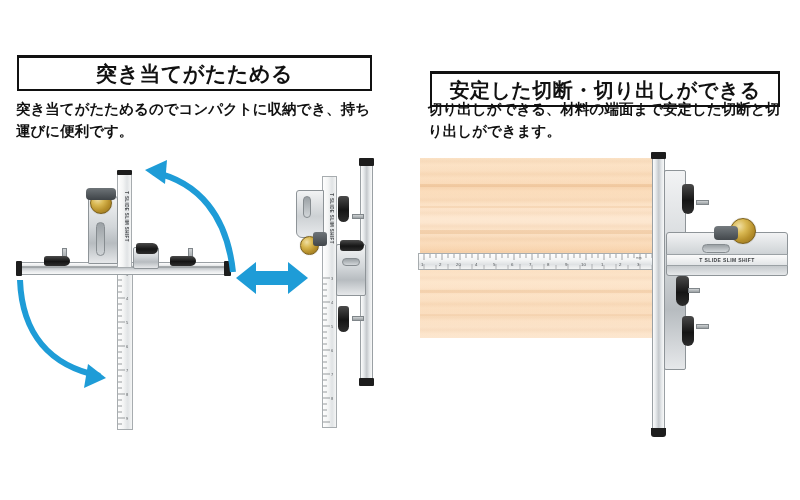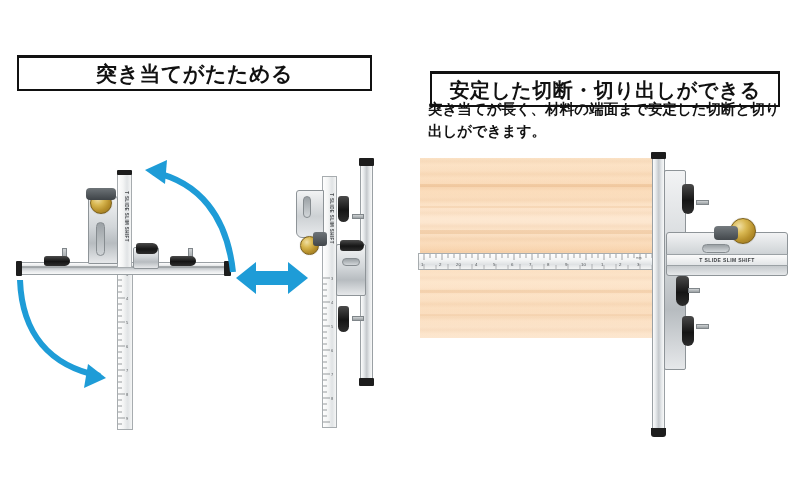--- a/index.html
+++ b/index.html
@@ -134,20 +134,21 @@
 </style>
 </head>
 <body>
 
 <div class="panel panel-left">
 
   <div class="head-box">
     <span class="head-text">突き当てがたためる</span>
   </div>
 
+  <p class="body-text">突き当てがたためるのでコンパクトに収納でき、持ち運びに便利です。</p>
 
   <div style="position:absolute;left:0;top:150;">
 
     <div class="rule-v" style="position:absolute;left:117px;top:268px;width:16px;height:162px;"></div>
     <svg class="arrow-svg" style="left:117px;top:268px;width:16px;height:162px;">
       <g stroke="#6e7376" stroke-width=".7">
         <line x1="1" y1="6" x2="8" y2="6"></line>
           <line x1="1" y1="12" x2="5" y2="12"></line>
         <line x1="1" y1="18" x2="5" y2="18"></line>
           <line x1="1" y1="24" x2="5" y2="24"></line>
@@ -297,21 +298,21 @@
   </svg>
 
 </div>
 
 <div class="panel panel-right">
 
   <div class="head-box">
     <span class="head-text">安定した切断・切り出しができる</span>
   </div>
 
-  <p class="body-text">突き当てが長く、材料の端面まで安定した切断と切り出しができます。</p>
+  <p class="body-text">切り出しができる、材料の端面まで安定した切断と切り出しができます。</p>
 
   <div class="wood" style="left:20px;top:158px;width:232px;height:180px;">
     <div class="wood-grain" style="top:26px;height:3px;"></div>
     <div class="wood-grain" style="top:48px;height:2px;opacity:.6;"></div>
     <div class="wood-grain" style="top:72px;height:4px;"></div>
     <div class="wood-grain" style="top:104px;height:2px;opacity:.5;"></div>
     <div class="wood-grain" style="top:132px;height:3px;opacity:.7;"></div>
     <div class="wood-grain" style="top:156px;height:2px;opacity:.5;"></div>
   </div>
 

